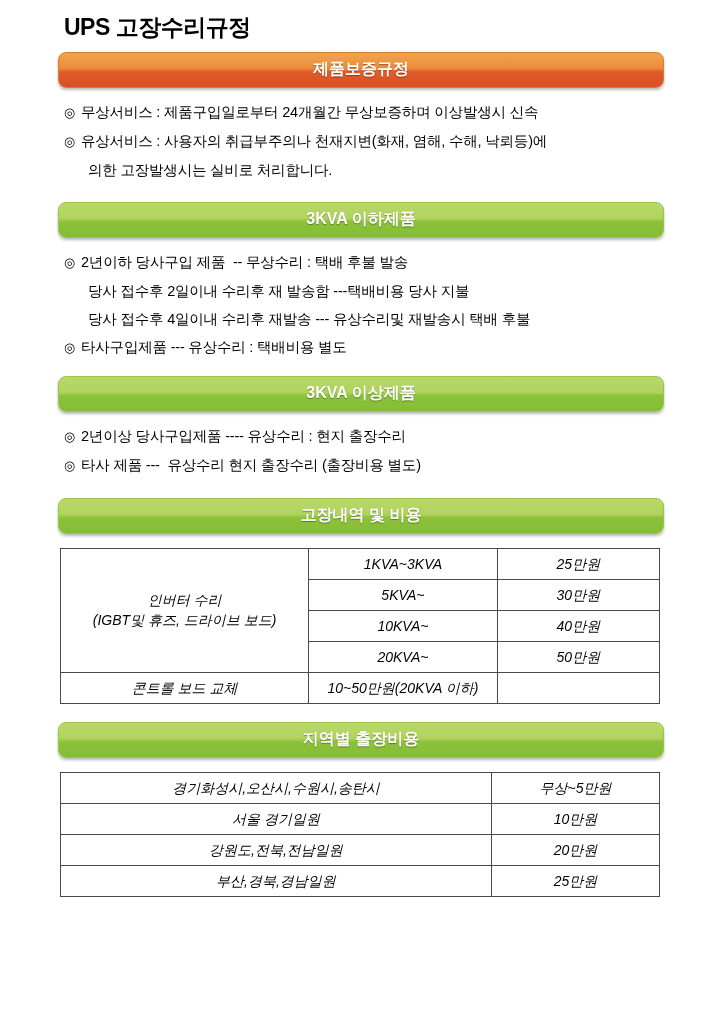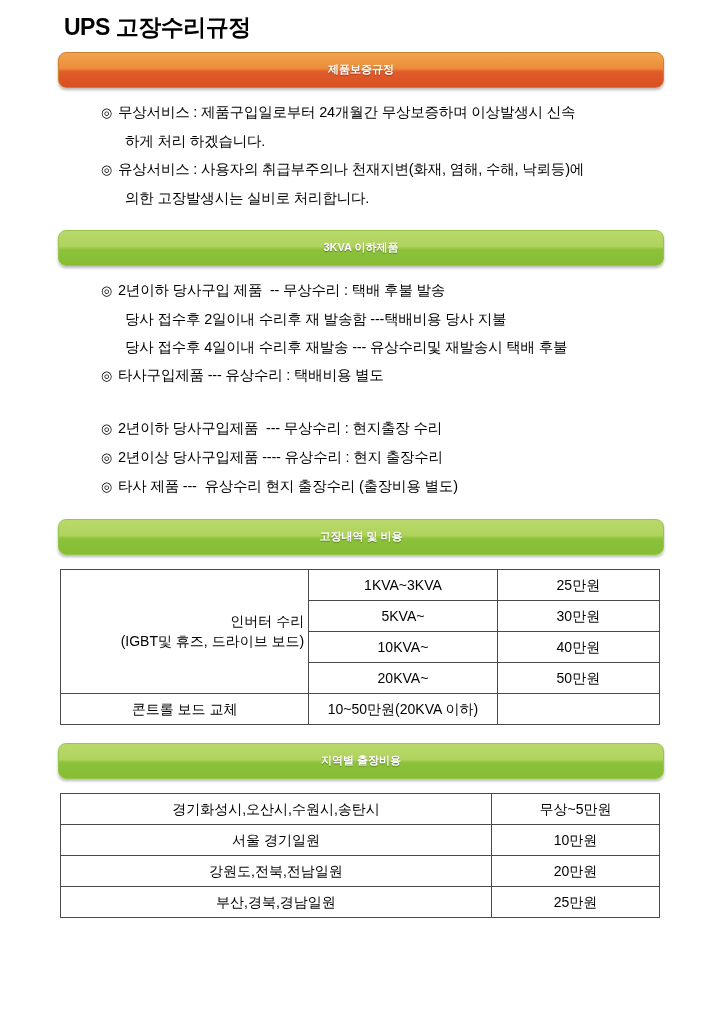--- a/index.html
+++ b/index.html
@@ -31,21 +31,21 @@
     line-height: 1.2;
   }
   .section-bar {
     position: relative;
     height: 34px;
     border-radius: 8px;
     margin: 0 0 0 0;
     display: flex;
     align-items: center;
     justify-content: center;
-    font-size: 11px;
+    font-size: 16px;
     font-weight: bold;
     color: #ffffff;
     text-shadow: 0 1px 1px rgba(0,0,0,0.35);
     box-shadow: 0 2px 3px rgba(0,0,0,0.28);
     width: 604px;
     margin-left: 28px;
   }
   .bar-orange {
     background: linear-gradient(to bottom, #f0a44e 0%, #ec8c3b 45%, #e05c2b 55%, #d94f22 100%);
     border: 1px solid #d08030;
@@ -56,21 +56,20 @@
   }
   .body-block {
     margin: 10px 0 0 0;
     padding: 0 0 0 34px;
   }
   .line {
     font-size: 14.5px;
     line-height: 28px;
     white-space: pre;
     letter-spacing: -0.2px;
-    margin-left: 37px;
   }
   .line.indent {
     padding-left: 24px;
   }
   .mark {
     font-size: 13px;
     padding-right: 2px;
   }
   .spacer-18 { height: 18px; }
   .spacer-14 { height: 14px; }
@@ -79,63 +78,62 @@
     border-collapse: collapse;
     margin-left: 30px;
     width: 600px;
     font-size: 14px;
   }
   table.grid td {
     border: 1px solid #4a4a4a;
     text-align: center;
     padding: 5px 4px;
     line-height: 20px;
+    font-style: italic;
   }
   table.grid td.tall {
     padding: 0 4px;
-    text-align: right;
   }
   .cost-table { margin-top: 14px; }
   .cost-table .c1 { width: 252px; }
   .cost-table .c2 { width: 186px; }
   .cost-table .c3 { width: 162px; }
 
   .region-table { margin-top: 14px; }
   .region-table .r1 { width: 436px; }
   .region-table .r2 { width: 164px; }
 </style>
 </head>
 <body>
 
 <div class="page">
 
   <h1 class="doc-title">UPS 고장수리규정</h1>
 
   <div class="section-bar bar-orange">제품보증규정</div>
   <div class="body-block">
     <div class="line"><span class="mark">◎</span> <span>무상서비스 : 제품구입일로부터 24개월간 무상보증하며 이상발생시 신속</span></div>
-    <div class="line indent"><span>하게 처리 하겠습니다.</span></div>
     <div class="line"><span class="mark">◎</span> <span>유상서비스 : 사용자의 취급부주의나 천재지변(화재, 염해, 수해, 낙뢰등)에</span></div>
     <div class="line indent"><span>의한 고장발생시는 실비로 처리합니다.</span></div>
   </div>
 
   <div class="spacer-18"></div>
 
   <div class="section-bar bar-green">3KVA  이하제품</div>
   <div class="body-block">
     <div class="line"><span class="mark">◎</span> <span>2년이하 당사구입 제품  -- 무상수리 : 택배 후불 발송</span></div>
     <div class="line indent"><span>당사 접수후 2일이내 수리후 재 발송함 ---택배비용 당사 지불</span></div>
     <div class="line indent"><span>당사 접수후 4일이내 수리후 재발송 --- 유상수리및 재발송시 택배 후불</span></div>
     <div class="line"><span class="mark">◎</span> <span>타사구입제품 --- 유상수리 : 택배비용 별도</span></div>
   </div>
 
   <div class="spacer-14"></div>
 
+  <div class="section-bar bar-green">3KVA 이상제품</div>
   <div class="body-block">
-    <div class="line"><span class="mark">◎</span> <span>2년이하 당사구입제품  --- 무상수리 : 현지출장 수리</span></div>
     <div class="line"><span class="mark">◎</span> <span>2년이상 당사구입제품 ---- 유상수리 : 현지 출장수리</span></div>
     <div class="line"><span class="mark">◎</span> <span>타사 제품 ---  유상수리 현지 출장수리 (출장비용 별도)</span></div>
   </div>
 
   <div class="spacer-18"></div>
 
   <div class="section-bar bar-green">고장내역 및 비용</div>
   <table class="grid cost-table">
     <tbody>
         <tr>

